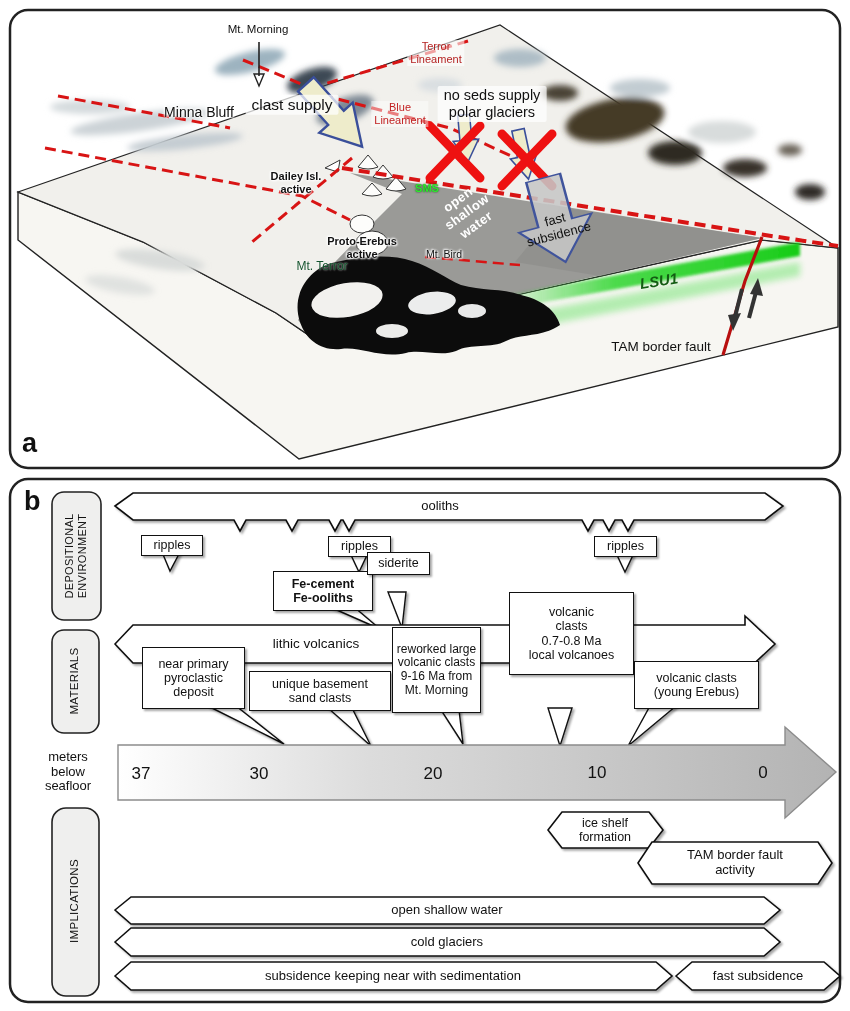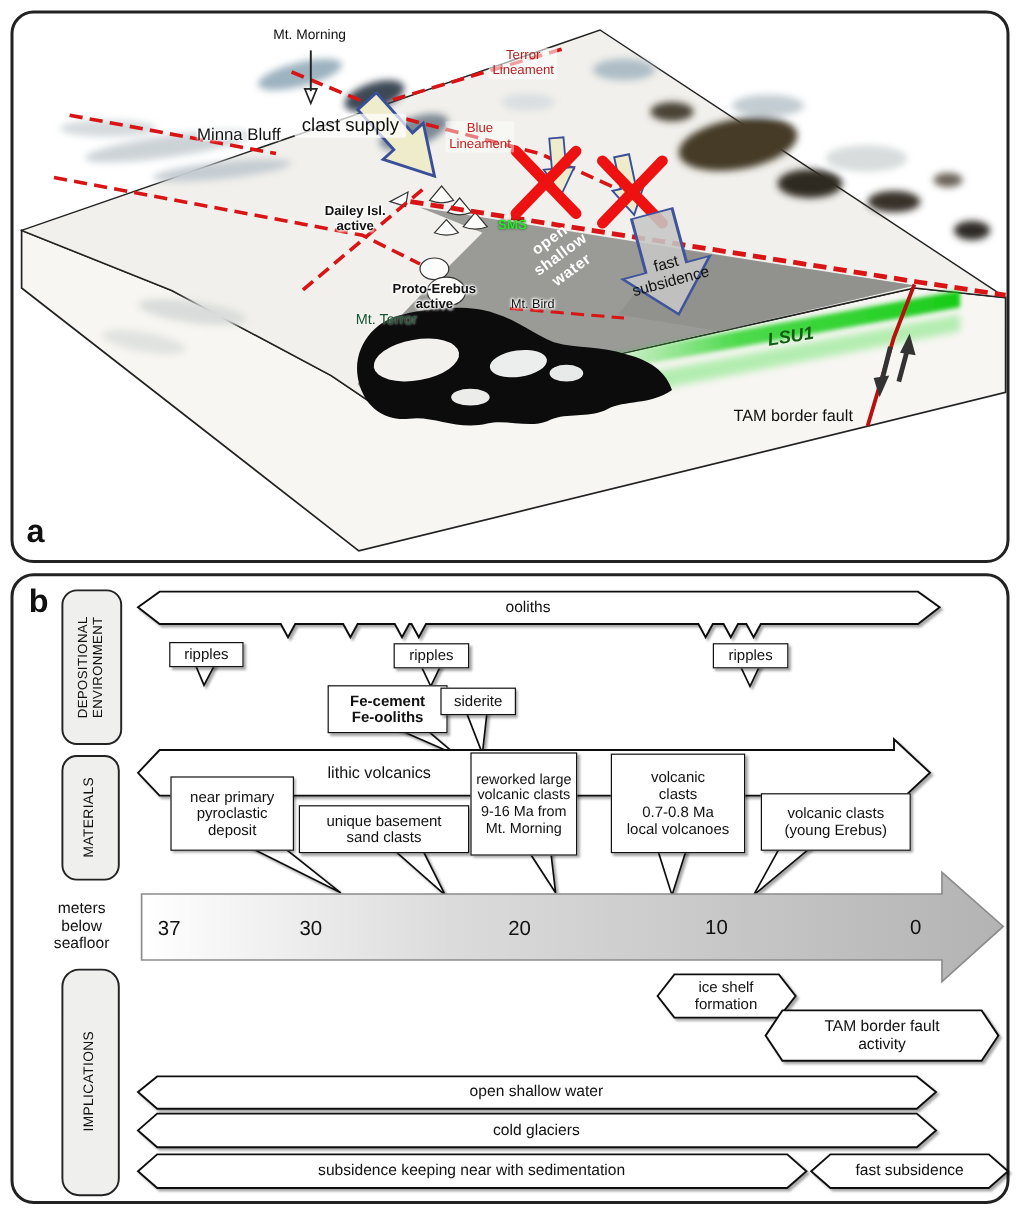--- a/index.html
+++ b/index.html
@@ -193,20 +193,22 @@
 </svg>
 
 <div class="panel-letter" style="left:22px;top:428px;">a</div>
 <div class="lbl halo" style="left:258px;top:30px;font-size:11.5px;">Mt. Morning</div>
 <div class="lbl" style="left:436px;top:53px;font-size:11px;color:#b42222;background:rgba(255,255,255,.6);padding:0 3px;">Terror
 Lineament</div>
 <div class="lbl halo" style="left:199px;top:112px;font-size:14px;">Minna Bluff</div>
 <div class="lbl bgbox" style="left:292px;top:105px;font-size:15.5px;">clast supply</div>
 <div class="lbl" style="left:400px;top:114px;font-size:11px;color:#c22222;background:rgba(255,255,255,.45);padding:0 3px;">Blue
 Lineament</div>
+<div class="lbl bgbox" style="left:492px;top:104px;font-size:14.5px;">no seds supply
+polar glaciers</div>
 <div class="lbl halo" style="left:296px;top:183px;font-size:11px;font-weight:bold;">Dailey Isl.
 active</div>
 <div class="lbl" style="left:427px;top:188px;font-size:11px;font-weight:bold;color:#2fe52f;text-shadow:0 0 2px #064006;">SMS</div>
 <div class="lbl" style="left:467px;top:212px;font-size:13px;font-weight:bold;color:#fff;letter-spacing:.5px;transform:translate(-50%,-50%) rotate(-36deg);">open
 shallow
 water</div>
 <div class="lbl" style="left:557px;top:227px;font-size:13px;transform:translate(-50%,-50%) rotate(-15deg);">fast
 subsidence</div>
 <div class="lbl halo" style="left:362px;top:248px;font-size:11px;font-weight:bold;">Proto-Erebus
 active</div>
@@ -221,33 +223,33 @@
 <div class="rot" style="left:75px;top:681px;font-size:11.5px;">MATERIALS</div>
 <div class="rot" style="left:75px;top:901px;font-size:11.5px;">IMPLICATIONS</div>
 
 <div class="lbl" style="left:440px;top:506px;font-size:13px;">ooliths</div>
 
 <div class="bx" style="left:141px;top:535px;width:62px;height:21px;">ripples</div>
 <div class="bx" style="left:328px;top:536px;width:63px;height:21px;">ripples</div>
 <div class="bx" style="left:594px;top:536px;width:63px;height:21px;">ripples</div>
 <div class="bx" style="left:273px;top:571px;width:100px;height:40px;font-weight:bold;">Fe-cement
 Fe-ooliths</div>
-<div class="bx" style="left:367px;top:573px;width:63px;height:23px;">siderite</div>
+<div class="bx" style="left:367px;top:552px;width:63px;height:23px;">siderite</div>
 
 <div class="lbl" style="left:316px;top:644px;font-size:13.5px;">lithic volcanics</div>
 <div class="bx" style="left:249px;top:671px;width:142px;height:40px;">unique basement
 sand clasts</div>
 <div class="bx" style="left:142px;top:647px;width:103px;height:62px;">near primary
 pyroclastic
 deposit</div>
 <div class="bx" style="left:392px;top:627px;width:89px;height:86px;font-size:12px;">reworked large
 volcanic clasts
 9-16 Ma from
 Mt. Morning</div>
-<div class="bx" style="left:509px;top:628px;width:112px;height:83px;">volcanic
+<div class="bx" style="left:509px;top:592px;width:125px;height:83px;">volcanic
 clasts
 0.7-0.8 Ma
 local volcanoes</div>
 <div class="bx" style="left:634px;top:661px;width:125px;height:48px;">volcanic clasts
 (young Erebus)</div>
 
 <div class="lbl" style="left:68px;top:772px;font-size:13px;line-height:1.12;">meters
 below
 seafloor</div>
 <div class="tick" style="left:141px;top:774px;">37</div>

